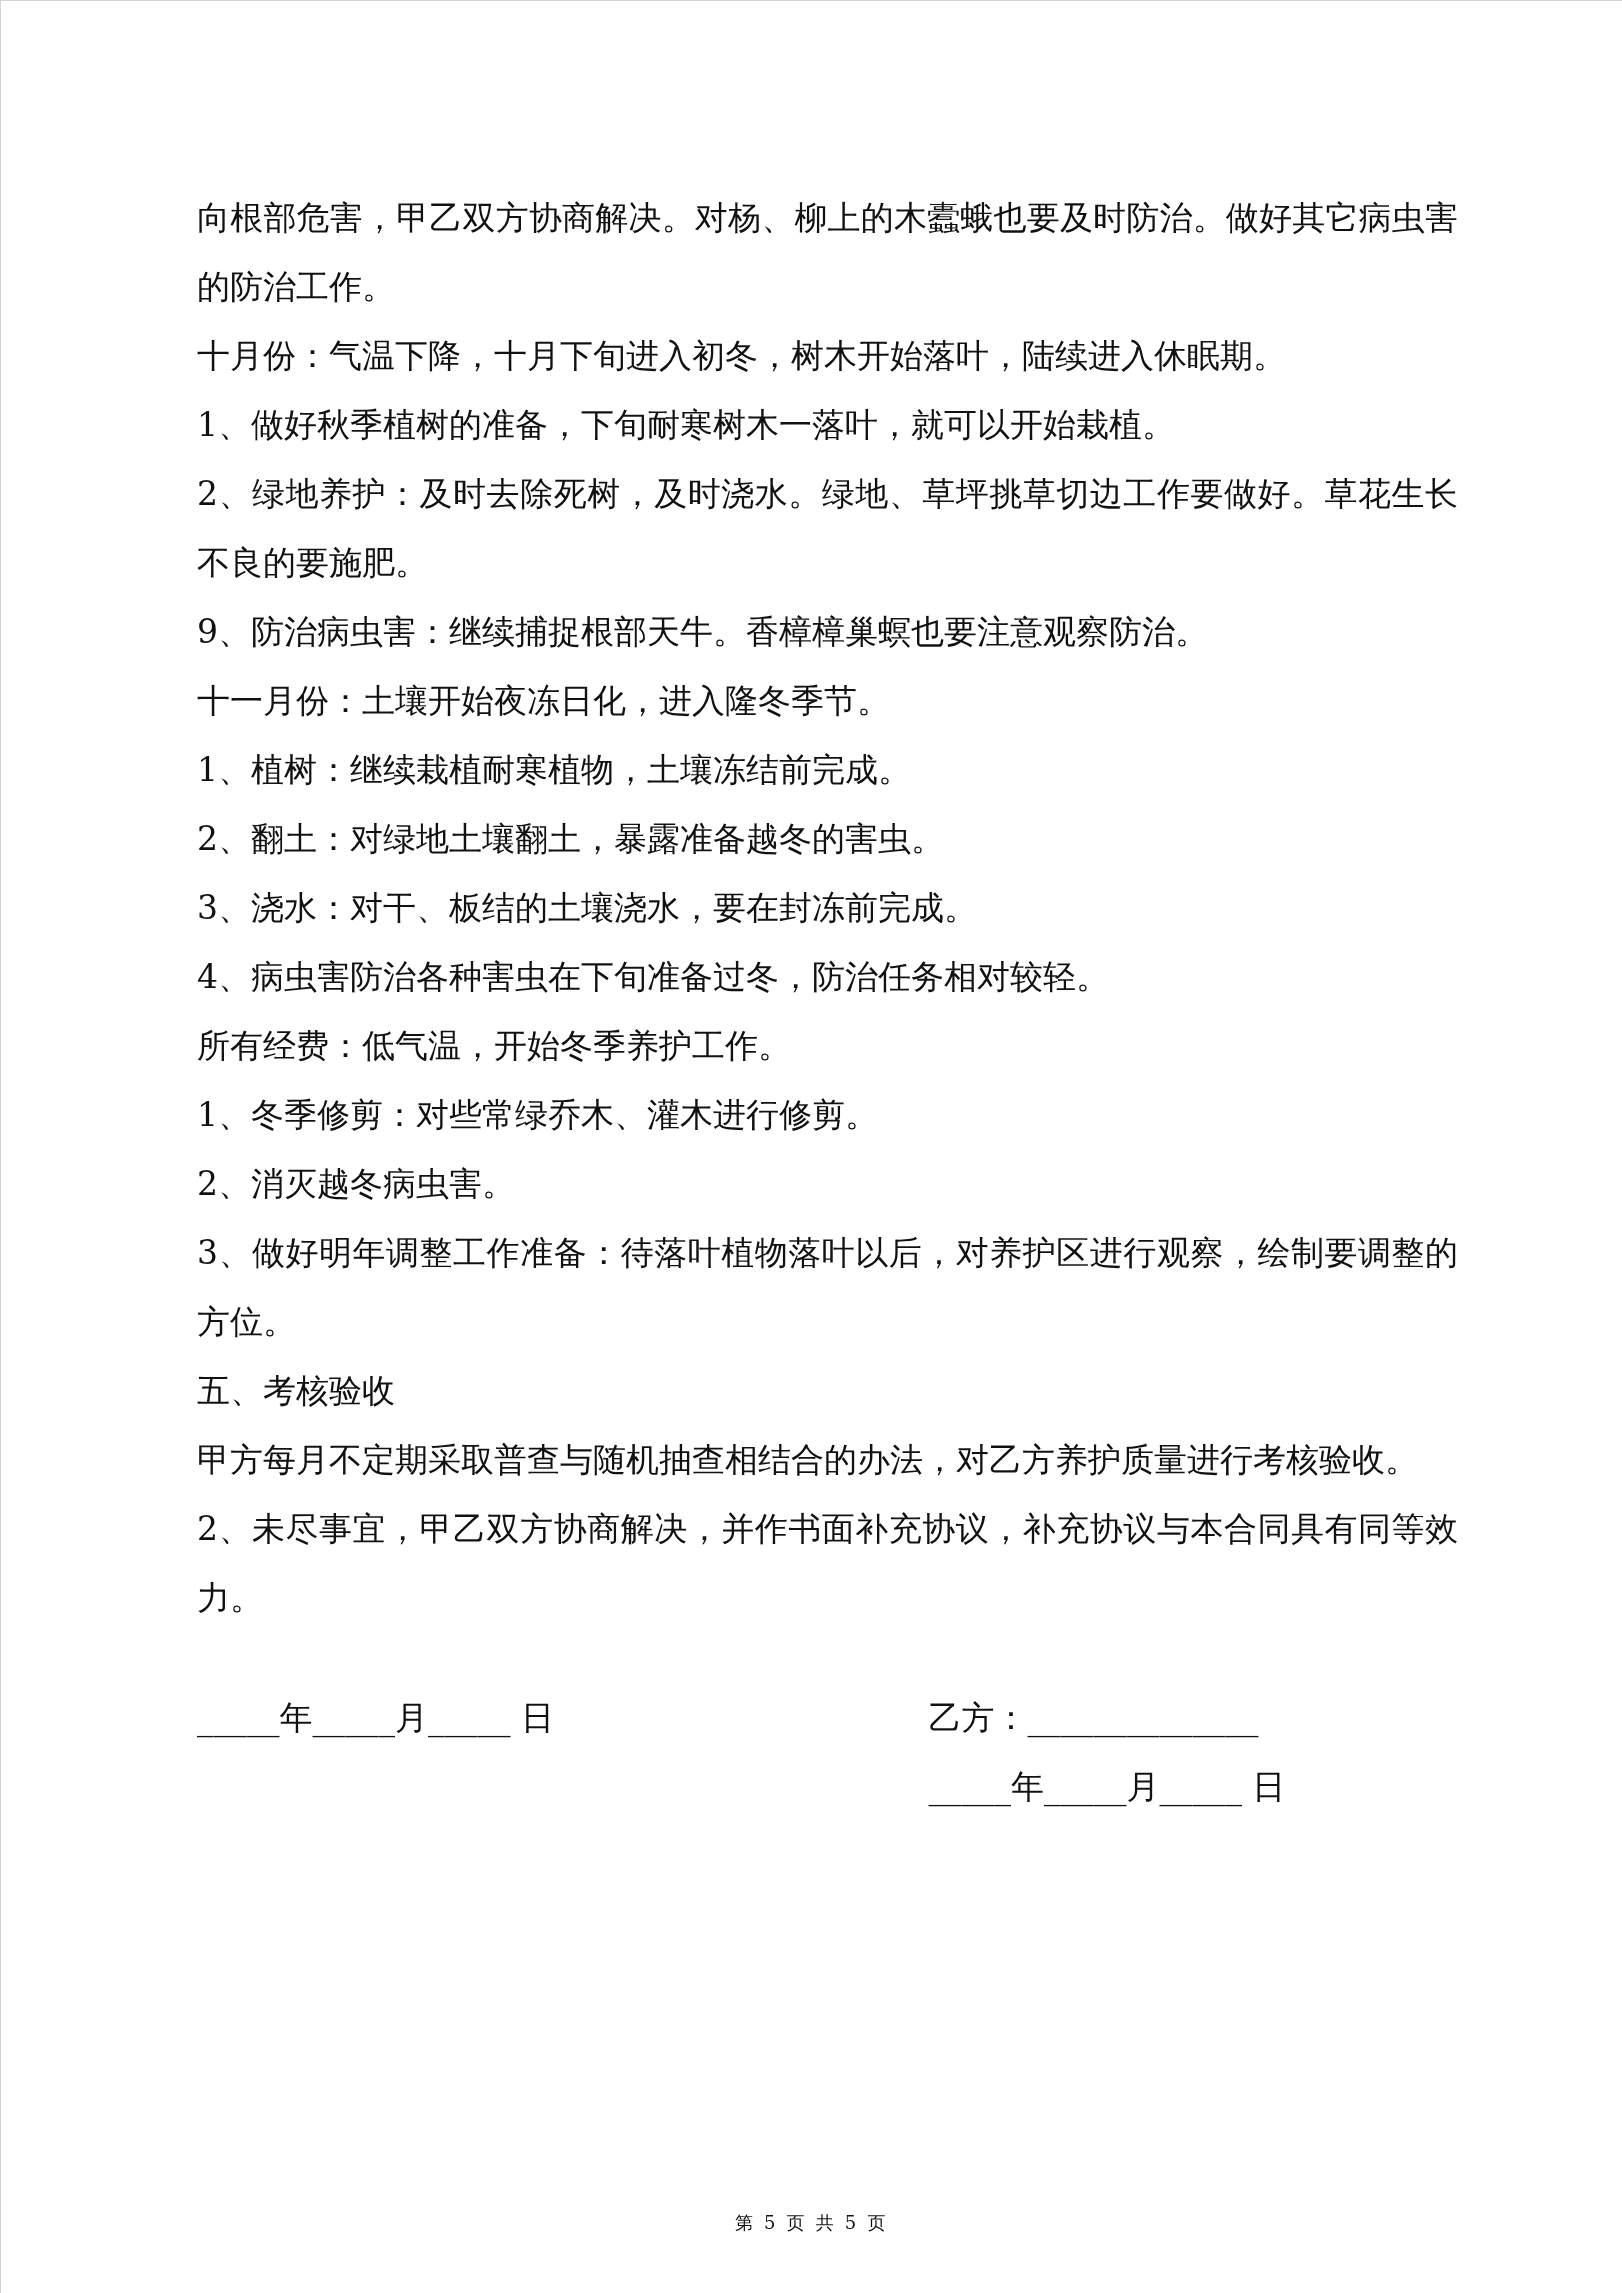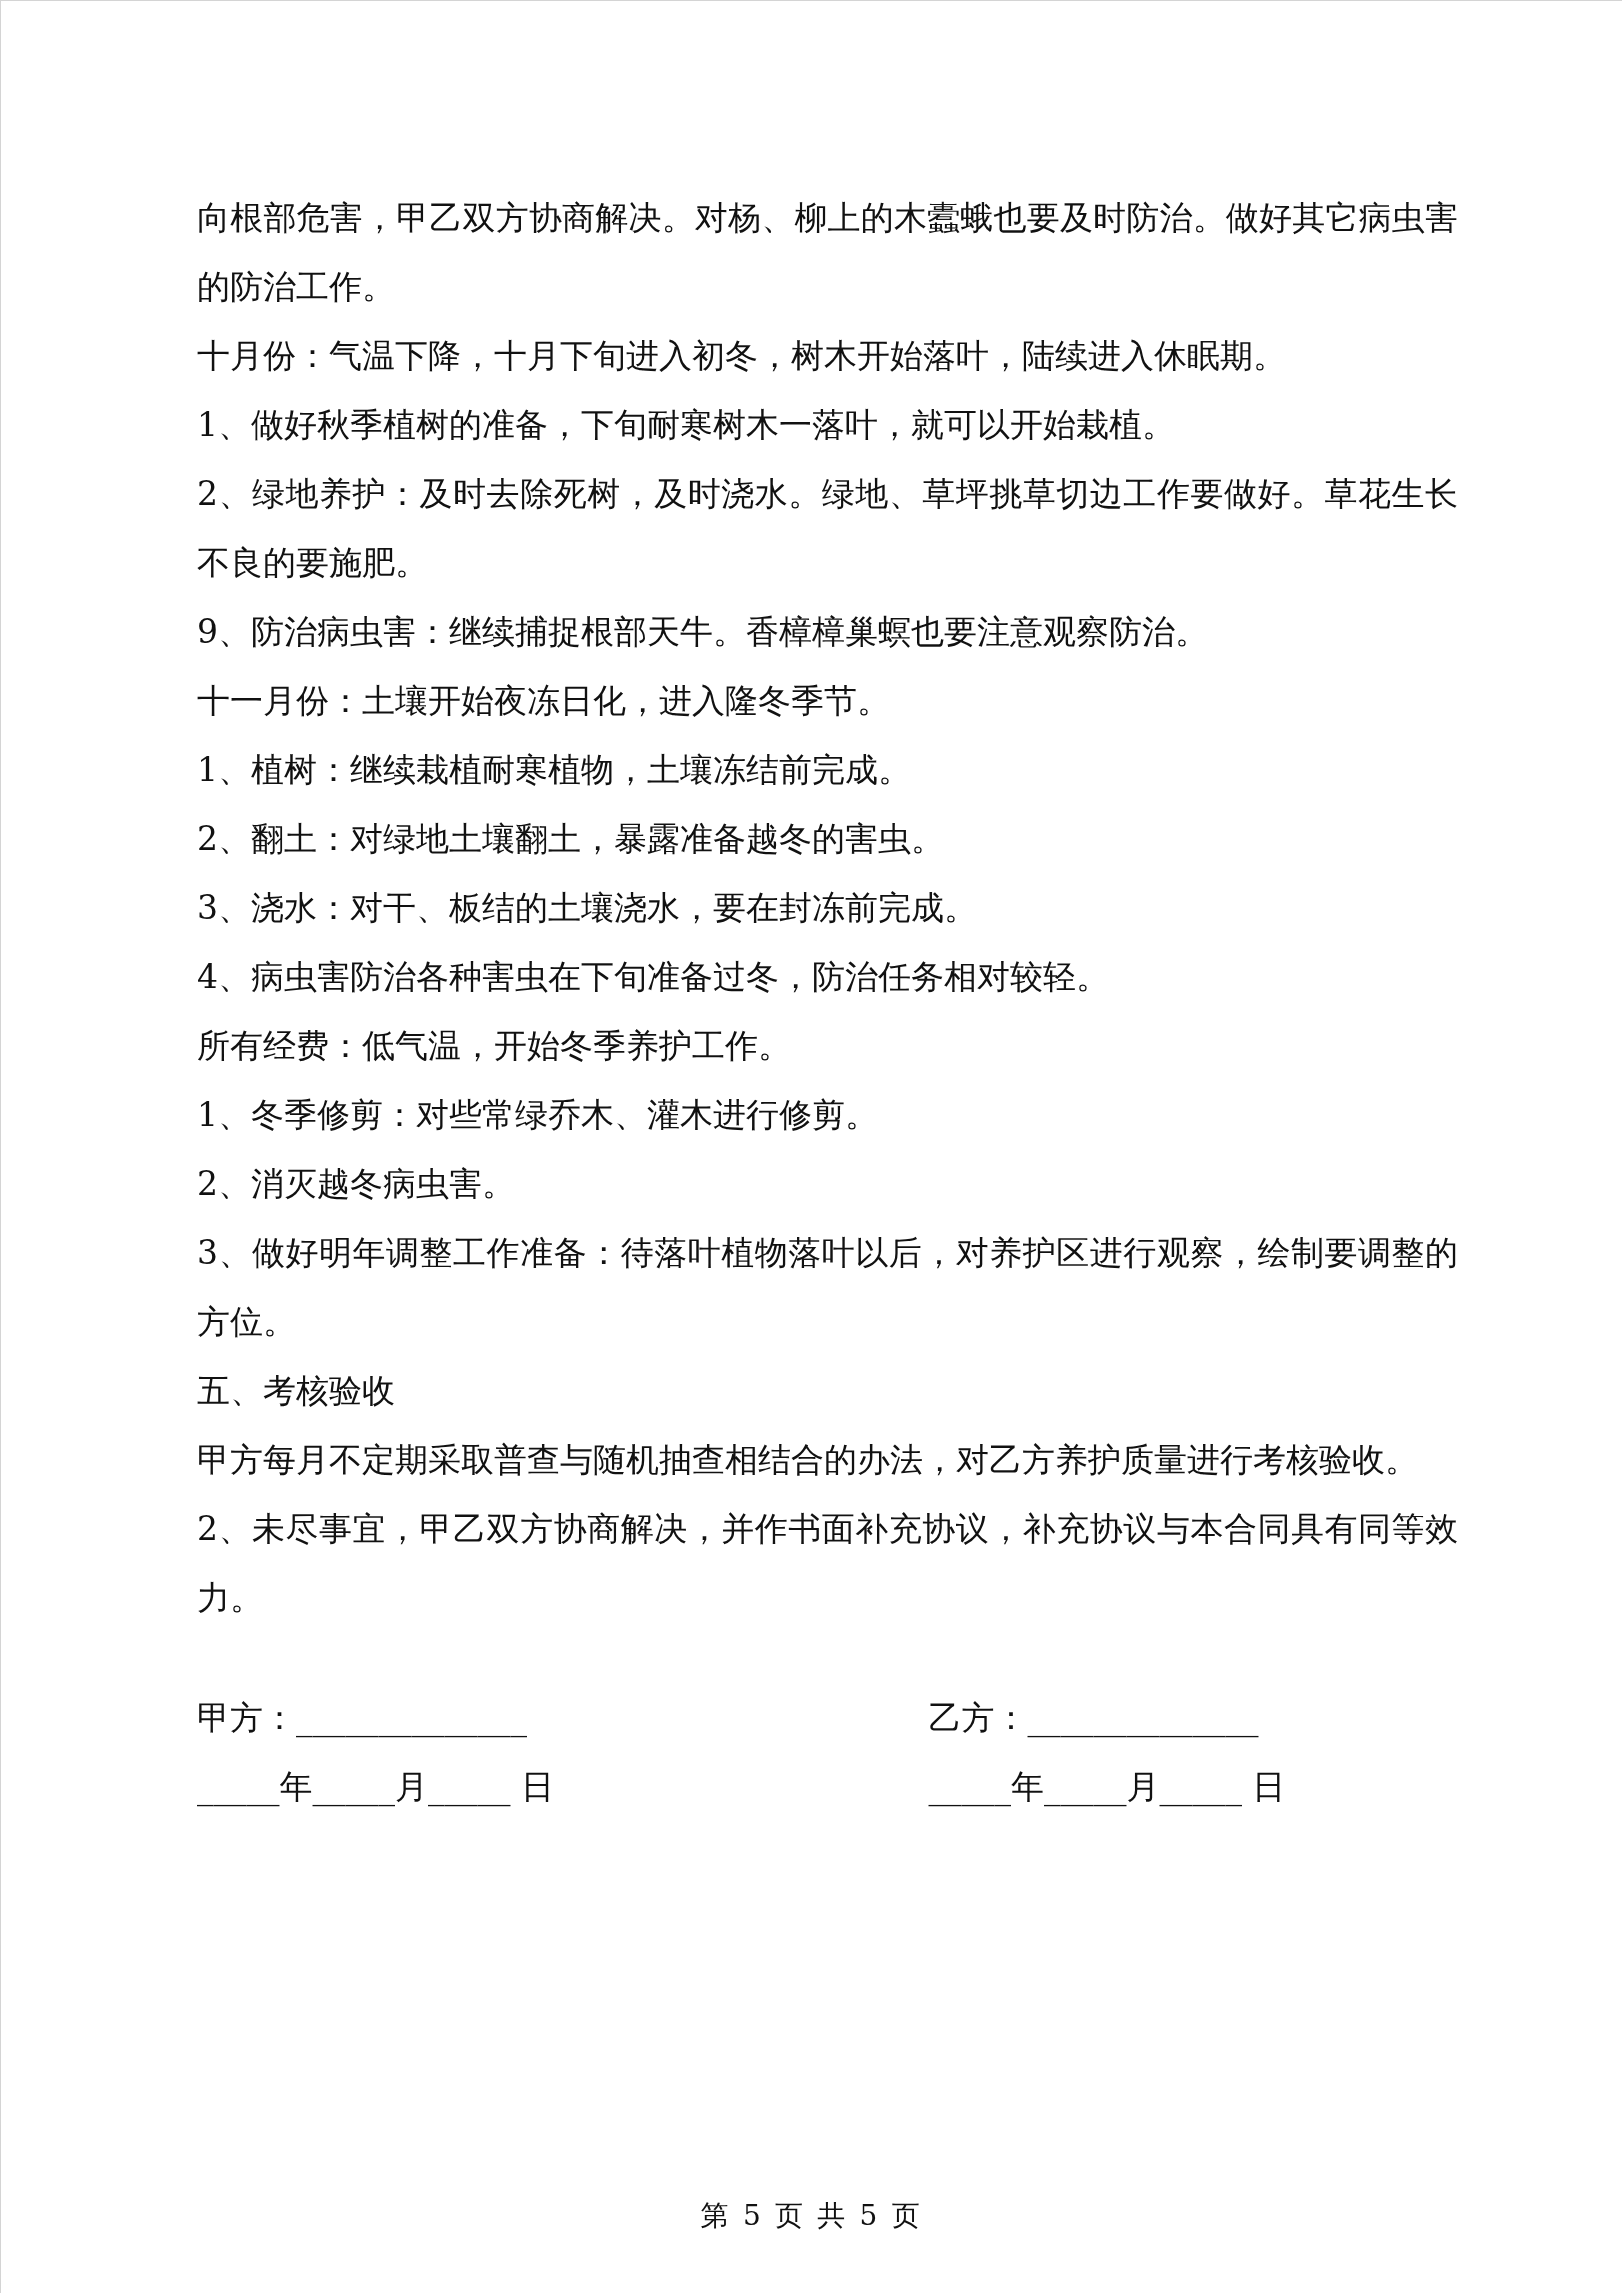--- a/index.html
+++ b/index.html
@@ -47,21 +47,21 @@
   }
   .blank {
     letter-spacing: 0;
   }
   .footer {
     position: absolute;
     left: 0;
     bottom: 58px;
     width: 100%;
     text-align: center;
-    font-size: 28px;
+    font-size: 18px;
     letter-spacing: 2.7px;
     color: #111111;
   }
 </style>
 </head>
 <body>
 
 <div class="content">
   <p class="para">向根部危害，甲乙双方协商解决。对杨、柳上的木蠹蛾也要及时防治。做好其它病虫害的防治工作。</p>
   <p class="para">十月份：气温下降，十月下旬进入初冬，树木开始落叶，陆续进入休眠期。</p>
@@ -76,21 +76,20 @@
   <p class="para">所有经费：低气温，开始冬季养护工作。</p>
   <p class="para">1、冬季修剪：对些常绿乔木、灌木进行修剪。</p>
   <p class="para">2、消灭越冬病虫害。</p>
   <p class="para">3、做好明年调整工作准备：待落叶植物落叶以后，对养护区进行观察，绘制要调整的方位。</p>
   <p class="para">五、考核验收</p>
   <p class="para">甲方每月不定期采取普查与随机抽查相结合的办法，对乙方养护质量进行考核验收。</p>
   <p class="para">2、未尽事宜，甲乙双方协商解决，并作书面补充协议，补充协议与本合同具有同等效力。</p>
 
   <div class="signature">
     <div class="sig-col">
-      <p class="sig-line"><span>甲方：</span><span class="blank">______________</span></p>
       <p class="sig-line">_____年_____月_____ 日</p>
     </div>
     <div class="sig-col right">
       <p class="sig-line"><span>乙方：</span><span class="blank">______________</span></p>
       <p class="sig-line">_____年_____月_____ 日</p>
     </div>
   </div>
 </div>
 
 <div class="footer">第 5 页 共 5 页</div>

